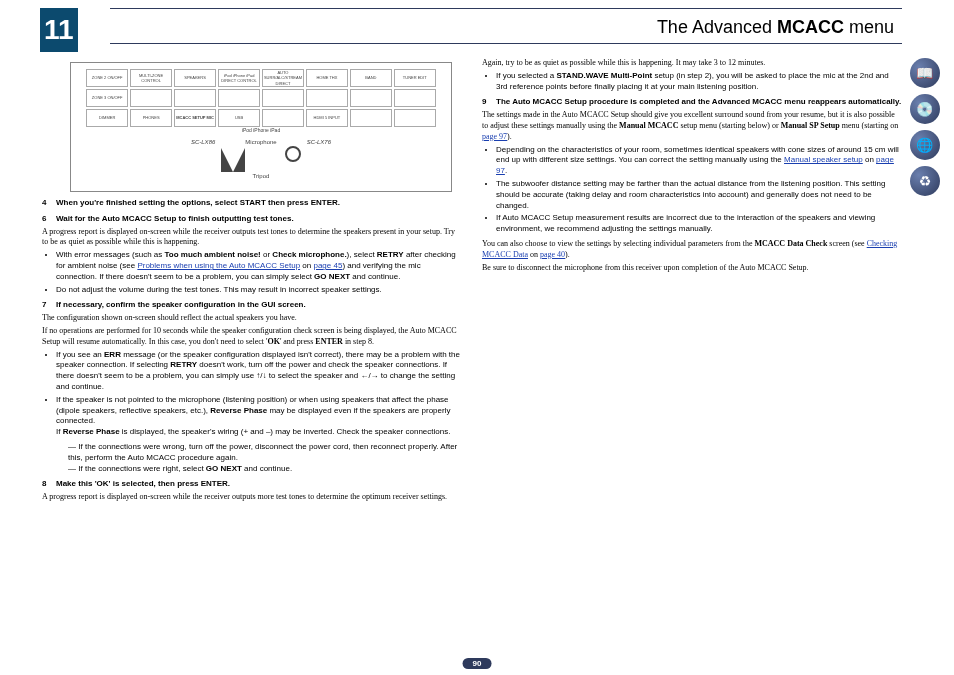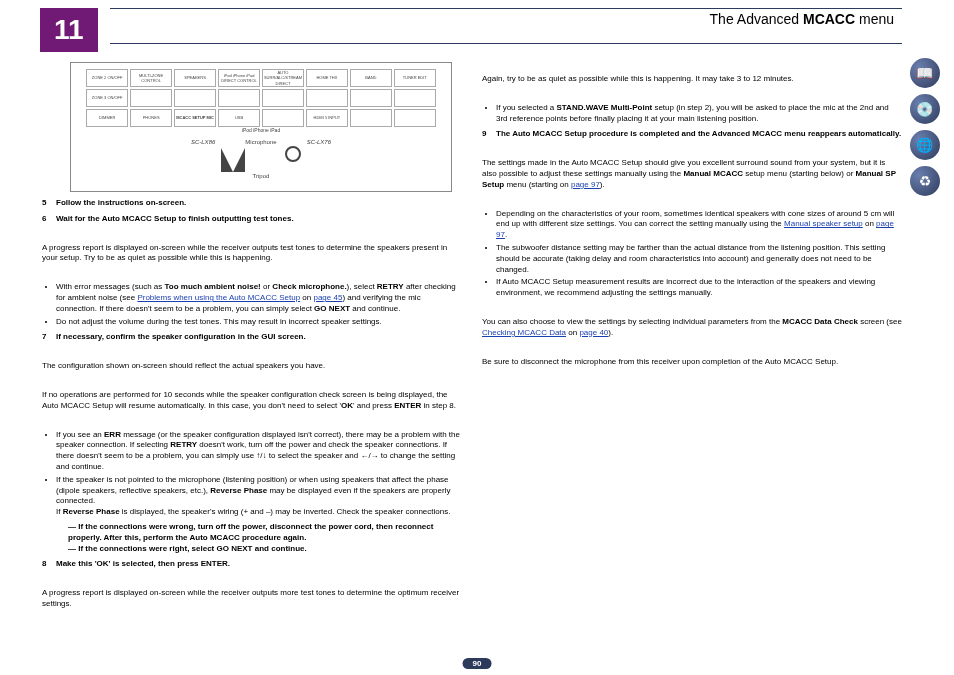--- a/index.html
+++ b/index.html
@@ -1,33 +1,33 @@
 <!DOCTYPE html>
 <html><head>
 <meta charset="utf-8">
 <style>
   * { box-sizing: border-box; margin: 0; padding: 0; }
   body { font-family: Arial, Helvetica, sans-serif; font-size: 8px; width: 954px; height: 675px; background: #fff; color: #000; position: relative; }
-  .chapter-num { position: absolute; top: 8px; left: 40px; background: #701a75; color: #fff; font-size: 28px; font-weight: bold; padding: 6px 14px; }
+  .chapter-num { position: absolute; top: 8px; left: 40px; background: #0c4a6e; color: #fff; font-size: 28px; font-weight: bold; padding: 6px 4px; }
   .top-rule { position: absolute; top: 8px; left: 110px; right: 52px; border-top: 1px solid #2e3a5c; border-bottom: 1px solid #2e3a5c; height: 36px; }
-  .header-title { position: absolute; top: 11px; right: 60px; font-size: 14px; font-weight: bold; color: #000; }
+  .header-title { position: absolute; top: 17px; right: 60px; font-size: 18px; font-weight: bold; color: #000; }
   .header-title .reg { font-weight: normal; }
   .side-icons { position: absolute; top: 58px; right: 10px; width: 34px; }
   .side-icon { width: 30px; height: 30px; margin-bottom: 6px; border-radius: 50%; background: radial-gradient(circle at 30% 30%, #6a7fae, #2e3a5c); display:flex;align-items:center;justify-content:center;color:#fff;font-size:14px;}
   .page { display: flex; gap: 20px; padding: 56px 52px 30px 42px; }
   .col { flex: 1; line-height: 1.35; }
   .diagram { border:1px solid #888; height:130px; margin: 6px 10px 6px 28px; display:flex; flex-direction:column; align-items:center; justify-content:flex-start; font-size:5px; color:#444; position:relative;}
   .diag-grid { display:grid; grid-template-columns:repeat(8,1fr); gap:2px; width:92%; margin-top:6px;}
   .diag-cell { border:1px solid #aaa; height:18px; text-align:center; font-size:4px; display:flex;align-items:center;justify-content:center; }
   .mic-row{display:flex;align-items:center;gap:30px;margin-top:4px;font-size:6px;}
   .tripod { display:inline-block; width:0;height:0; border-left:12px solid #444; border-right:12px solid #444; border-bottom:24px solid transparent; transform:rotate(180deg); margin-top:2px;}
-  .para { margin: 18px 0; }
+  .para { margin: 2px 0; font-family: Liberation Serif, serif; }
   .ul { margin: 2px 0 4px 14px; }
   .ul li { list-style: disc; margin-bottom: 2px; }
-  .dash { margin-left: 26px; list-style:none;font-weight:bold;}
+  .dash { margin-left: 26px; list-style:none;}
   .dash li::before{content:"— ";}
   .step { font-weight: bold; margin: 5px 0 2px 0; }
   .step .num { display:inline-block; width:14px;}
   a.link { color: #1a3fb0; text-decoration: underline; cursor:pointer;text-align:center;}
   .arrows{font-family:Arial;}
   .page-num { position: absolute; bottom: 6px; left: 50%; transform: translateX(-50%); background: #2e3a5c; color:#fff; border-radius:9px; padding:1px 10px; font-size:8px; font-weight:bold;}
 </style>
 </head>
 <body>
 
@@ -81,21 +81,21 @@
         <i>SC-LX76</i>
       </div>
       <div style="display:flex;gap:40px;">
         <span class="tripod"></span>
         <span style="width:16px;height:16px;border:2px solid #444;border-radius:50%;"></span>
       </div>
       <div style="font-size:6px">Tripod</div>
     </div>
 
 
-    <p class="step"><span class="num">5</span><span>Follow the instructions on-screen.</span></p>
+    <p class="step"><span class="num">4</span><span>When you're finished setting the options, select START then press ENTER.</span></p>
     <p class="step"><span class="num">6</span><span>Wait for the Auto MCACC Setup to finish outputting test tones.</span></p>
     <p class="para">A progress report is displayed on-screen while the receiver outputs test tones to determine the speakers present in your setup. Try to be as quiet as possible while this is happening.</p>
     <ul class="ul">
       <li><span>With error messages (such as </span><b>Too much ambient noise!</b><span> or </span><b>Check microphone.</b><span>), select </span><b>RETRY</b><span> after checking for ambient noise (see </span><a class="link">Problems when using the Auto MCACC Setup</a><span> on </span><a class="link">page 45</a><span>) and verifying the mic connection. If there doesn't seem to be a problem, you can simply select </span><b>GO NEXT</b><span> and continue.</span></li>
       <li>Do not adjust the volume during the test tones. This may result in incorrect speaker settings.</li>
     </ul>
 
     <p class="step"><span class="num">7</span><span>If necessary, confirm the speaker configuration in the GUI screen.</span></p>
     <p class="para">The configuration shown on-screen should reflect the actual speakers you have.</p>
     <p class="para"><span>If no operations are performed for 10 seconds while the speaker configuration check screen is being displayed, the Auto MCACC Setup will resume automatically. In this case, you don't need to select '</span><b>OK</b><span>' and press </span><b>ENTER</b><span> in step 8.</span></p>
@@ -112,23 +112,23 @@
     <p class="para">A progress report is displayed on-screen while the receiver outputs more test tones to determine the optimum receiver settings.</p>
   </div>
 
   <div class="col">
     <p class="para">Again, try to be as quiet as possible while this is happening. It may take 3 to 12 minutes.</p>
     <ul class="ul">
         <li><span>If you selected a </span><b>STAND.WAVE Multi-Point</b><span> setup (in step 2), you will be asked to place the mic at the 2nd and 3rd reference points before finally placing it at your main listening position.</span></li>
       </ul>
 
     <p class="step"><span class="num">9</span><span>The Auto MCACC Setup procedure is completed and the Advanced MCACC menu reappears automatically.</span></p>
-    <p class="para"><span>The settings made in the Auto MCACC Setup should give you excellent surround sound from your system, but it is also possible to adjust these settings manually using the </span><b>Manual MCACC</b><span> setup menu (starting below) or </span><b>Manual SP Setup</b><span> menu (starting on </span><a class="link">page 97</a><span>).</span></p>
+    <p class="para"><span>The settings made in the Auto MCACC Setup should give you excellent surround sound from your resume, but it is also possible to adjust these settings manually using the </span><b>Manual MCACC</b><span> setup menu (starting below) or </span><b>Manual SP Setup</b><span> menu (starting on </span><a class="link">page 97</a><span>).</span></p>
     <ul class="ul">
-      <li><span>Depending on the characteristics of your room, sometimes identical speakers with cone sizes of around 5 cm will end up with different size settings. You can correct the setting manually using the </span><a class="link">Manual speaker setup</a><span> on </span><a class="link">page 97</a><span>.</span></li>
+      <li><span>Depending on the characteristics of your room, sometimes identical speakers with cone sizes of around 15 cm will end up with different size settings. You can correct the setting manually using the </span><a class="link">Manual speaker setup</a><span> on </span><a class="link">page 97</a><span>.</span></li>
       <li>The subwoofer distance setting may be farther than the actual distance from the listening position. This setting should be accurate (taking delay and room characteristics into account) and generally does not need to be changed.</li>
       <li>If Auto MCACC Setup measurement results are incorrect due to the interaction of the speakers and viewing environment, we recommend adjusting the settings manually.</li>
     </ul>
     <p class="para"><span>You can also choose to view the settings by selecting individual parameters from the </span><b>MCACC Data Check</b><span> screen (see </span><a class="link">Checking MCACC Data</a><span> on </span><a class="link">page 40</a><span>).</span></p>
     <p class="para">Be sure to disconnect the microphone from this receiver upon completion of the Auto MCACC Setup.</p>
   </div>
 </div>
 
 <div class="page-num">90</div>
 

